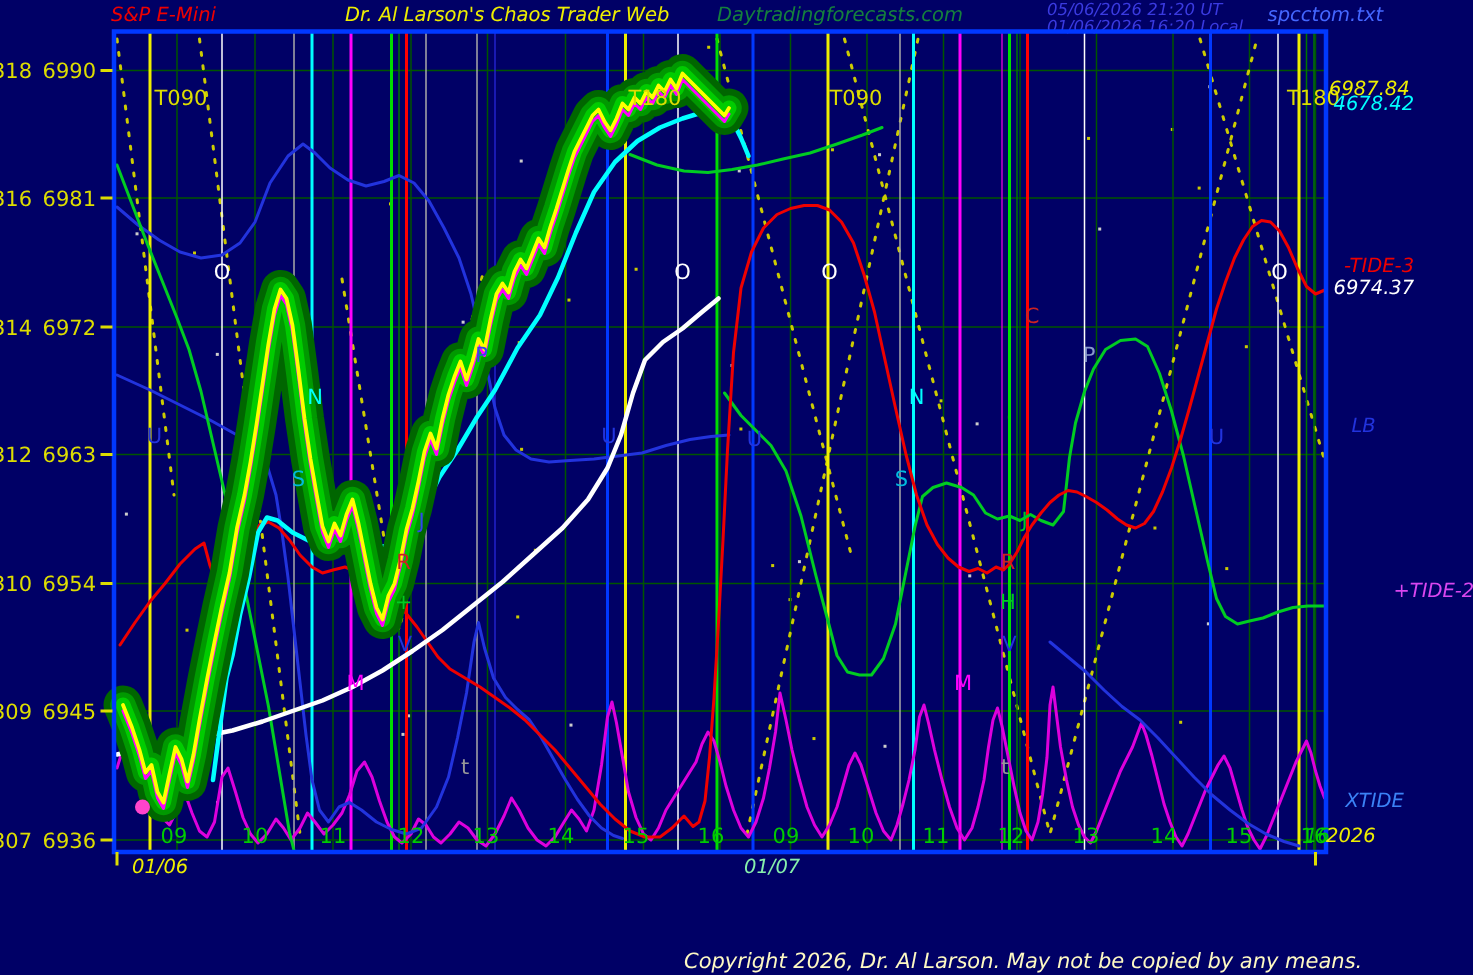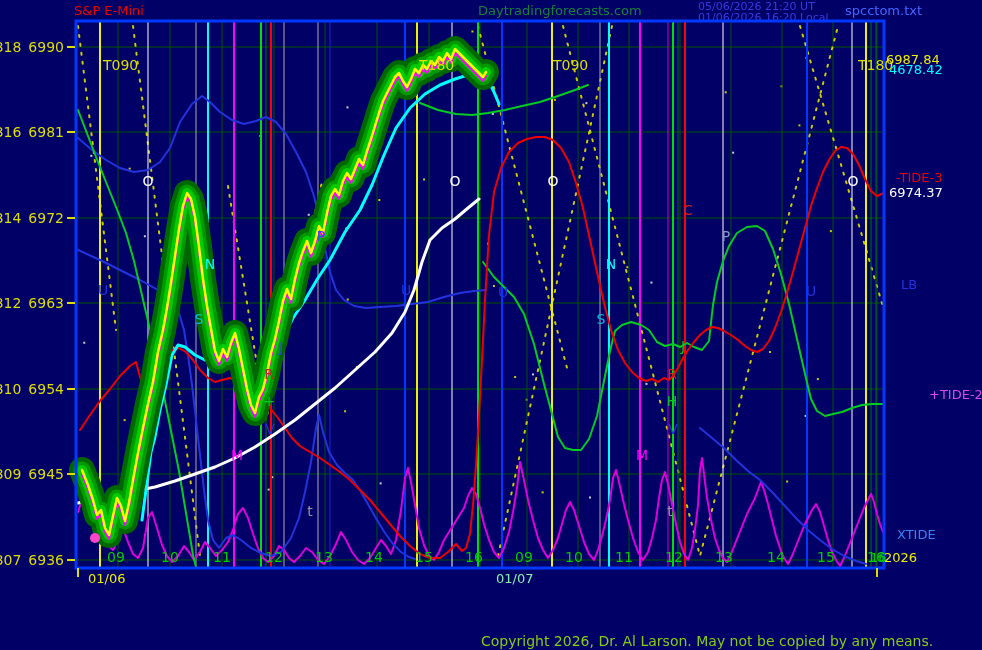--- a/index.html
+++ b/index.html
@@ -1,27 +1,28 @@
 <!DOCTYPE html>
 <html><head>
 <meta charset="utf-8">
 <style>
   html,body{margin:0;padding:0;background:#000066;}
   #stage{position:relative;width:982px;height:650px;background:#000066;overflow:hidden;
          font-family:"DejaVu Sans","Liberation Sans",sans-serif;}
-  .lbl{position:absolute;font-size:13px;white-space:pre;line-height:14px;}
+  .lbl{position:absolute;font-size:13px;white-space:pre;line-height:14px;font-style:italic;}
   .sm{font-size:11px;line-height:11px;}
   svg{position:absolute;left:0;top:0;}
 </style>
 </head>
 <body>
 
 <div id="stage">
 
   <div class="lbl" style="left:74px;top:4px;color:#ee0000">S&amp;P E-Mini</div>
+  <div class="lbl" style="left:230px;top:4px;color:#eeee00">Dr. Al Larson's Chaos Trader Web</div>
   <div class="lbl" style="left:478px;top:4px;color:#15803d">Daytradingforecasts.com</div>
   <div class="lbl sm" style="left:698px;top:1px;color:#3a3ae0">05/06/2026 21:20 UT</div>
   <div class="lbl sm" style="left:698px;top:12px;color:#3a3ae0">01/06/2026 16:20 Local</div>
   <div class="lbl" style="left:845px;top:4px;color:#4466ff">spcctom.txt</div>
 
   <svg id="chart" width="982" height="650">
       <rect x="82.04360852951352" y="495.82761012009695" width="2" height="2" fill="#cccccc"></rect>
       <rect x="249.59853507745942" y="398.79092557578855" width="2" height="2" fill="#cccc00"></rect>
       <rect x="344.1326015471167" y="410.29088016566396" width="2" height="2" fill="#cccc00"></rect>
       <rect x="514.1088161822915" y="376.0488730115112" width="2" height="2" fill="#cccc00"></rect>
@@ -214,14 +215,14 @@
   <div class="lbl" style="left:896px;top:171px;color:#ee0000">-TIDE-3</div>
   <div class="lbl" style="left:889px;top:186px;color:#ffffff">6974.37</div>
   <div class="lbl" style="left:901px;top:278px;color:#2233dd">LB</div>
   <div class="lbl" style="left:929px;top:388px;color:#d946ef">+TIDE-2</div>
   <div class="lbl" style="left:897px;top:528px;color:#3b82f6">XTIDE</div>
   <div class="lbl" style="left:870px;top:551px;color:#00cc00">16</div>
   <div class="lbl" style="left:884px;top:551px;color:#eeee00">2026</div>
 
   <div class="lbl" style="left:88px;top:572px;color:#eeee00">01/06</div>
   <div class="lbl" style="left:496px;top:572px;color:#86efac">01/07</div>
-  <div class="lbl" style="left:481px;top:634px;color:#84cc16;font-size:14px">Copyright 2026, Dr. Al Larson. May not be copied by any means.</div>
+  <div class="lbl" style="left:456px;top:634px;color:#fef9c3;font-size:14px">Copyright 2026, Dr. Al Larson. May not be copied by any means.</div>
 </div>
 
 </body></html>

